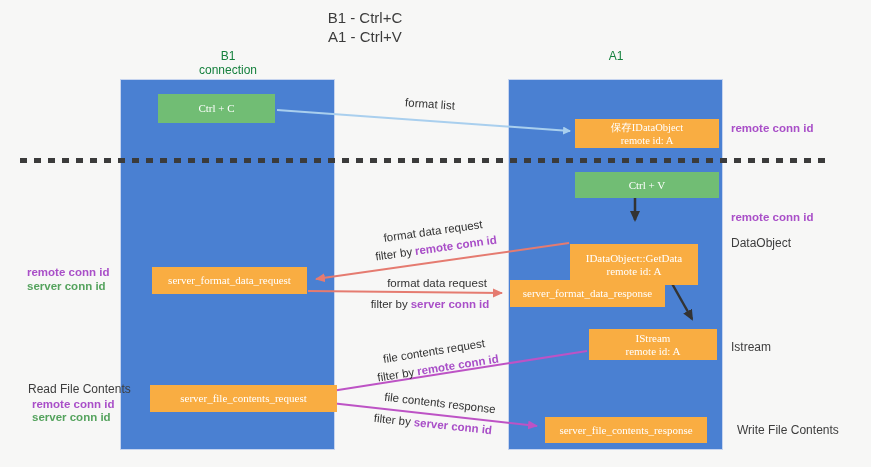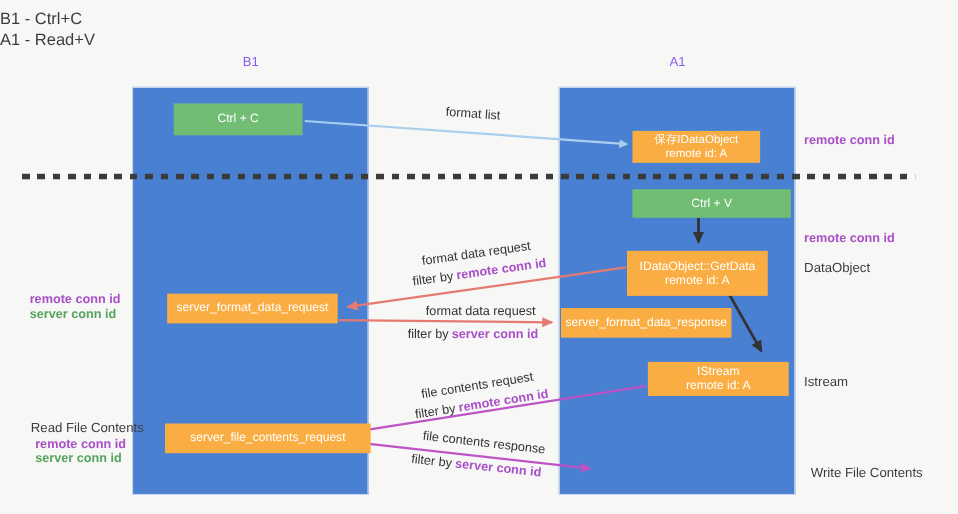--- a/index.html
+++ b/index.html
@@ -8,71 +8,72 @@
     background:#f7f7f6;
   }
   .canvas{
     position:relative;
     width:871px;height:467px;
     background:#f7f7f6;
     overflow:hidden;
   }
   .title{
     position:absolute;left:0;top:8px;width:730px;
-    text-align:left;
+    text-align:center;
     font-size:15px;line-height:19px;color:#3c3c3c;
   }
   .lane-header{
     position:absolute;top:49px;width:120px;
-    text-align:center;font-size:12px;line-height:14px;color:#8b5cf6;
+    text-align:center;font-size:12px;line-height:14px;color:#15803d;
   }
   .lane{
     position:absolute;top:79px;width:215px;height:371px;
     background:#4a80d2;
     border:1px solid #c6d4ef;
     box-sizing:border-box;
   }
   .lane-left{left:120px;}
   .lane-right{left:508px;}
   .dashed-line{
     position:absolute;left:20px;top:158px;width:812px;height:5px;
     background:repeating-linear-gradient(90deg,#3b3b3b 0 7px,transparent 7px 14px);
   }
   svg.arrows{position:absolute;left:0;top:0;z-index:2;}
   .node{
     position:absolute;z-index:3;
     display:flex;align-items:center;justify-content:center;
     flex-direction:column;
     color:#ffffff;text-align:center;
-    font-size:11px;line-height:13px;
+    font-size:11px;line-height:13px;font-family:Liberation Serif, serif;
   }
   .node.orange{background:#f9ad42;}
   .node.green{background:#71bd74;}
   .lbl{
     position:absolute;z-index:4;white-space:nowrap;
     font-size:11.5px;color:#333333;
     transform:translate(-50%,-50%);
   }
   .lbl .purple-b{color:#a94fc8;font-weight:bold;margin-left:3px;}
   .side-label{position:absolute;z-index:4;white-space:nowrap;font-size:12px;color:#3d3d3d;}
   .purple{color:#a94fc8;font-weight:bold;font-size:11.5px;}
   .greenlbl{color:#55a35e;font-weight:bold;font-size:11.5px;}
 </style>
 </head>
 <body>
 
 <div class="canvas">
 
   <div class="title">
     <div>B1 - Ctrl+C</div>
-    <div>A1 - Read+V</div>
+    <div>A1 - Ctrl+V</div>
   </div>
 
   <div class="lane-header" style="left:168px">
     <div>B1</div>
+    <div>connection</div>
   </div>
   <div class="lane-header" style="left:556px">
     <div>A1</div>
   </div>
 
   <div class="lane lane-left"></div>
   <div class="lane lane-right"></div>
 
   <div class="dashed-line"></div>
 
@@ -97,30 +98,30 @@
     <line x1="569" y1="243" x2="316" y2="279" stroke="#e57b70" stroke-width="2" marker-end="url(#mSalmon)"></line>
     <line x1="308" y1="291" x2="502" y2="293" stroke="#e57b70" stroke-width="2" marker-end="url(#mSalmon)"></line>
     <line x1="587" y1="351" x2="319" y2="393" stroke="#bd53c5" stroke-width="2" marker-end="url(#mMagenta)"></line>
     <line x1="313" y1="401" x2="537" y2="426" stroke="#bd53c5" stroke-width="2" marker-end="url(#mMagenta)"></line>
   </svg>
 
   <div class="node green" style="left:158px;top:94px;width:117px;height:29px">
     <div>Ctrl + C</div>
   </div>
 
-  <div class="node orange" style="left:575px;top:119px;width:116px;height:29px;font-size:10.5px">
+  <div class="node orange" style="left:575px;top:119px;width:144px;height:29px;font-size:10.5px">
     <div>保存IDataObject</div>
     <div>remote id: A</div>
   </div>
 
   <div class="node green" style="left:575px;top:172px;width:144px;height:26px">
     <div>Ctrl + V</div>
   </div>
 
-  <div class="node orange" style="left:570px;top:228px;width:128px;height:41px">
+  <div class="node orange" style="left:570px;top:244px;width:128px;height:41px">
     <div>IDataObject::GetData</div>
     <div>remote id: A</div>
   </div>
 
   <div class="node orange" style="left:510px;top:280px;width:155px;height:27px">
     <div>server_format_data_response</div>
   </div>
 
   <div class="node orange" style="left:152px;top:267px;width:155px;height:27px">
     <div>server_format_data_request</div>
@@ -128,20 +129,23 @@
 
   <div class="node orange" style="left:589px;top:329px;width:128px;height:31px">
     <div>IStream</div>
     <div>remote id: A</div>
   </div>
 
   <div class="node orange" style="left:150px;top:385px;width:187px;height:27px">
     <div>server_file_contents_request</div>
   </div>
 
+  <div class="node orange" style="left:545px;top:417px;width:162px;height:26px">
+    <div>server_file_contents_response</div>
+  </div>
 
   <div class="lbl" style="left:430px;top:104px;transform:translate(-50%,-50%) rotate(4deg)">format list</div>
 
   <div class="lbl" style="left:433px;top:231px;transform:translate(-50%,-50%) rotate(-8deg)">format data request</div>
   <div class="lbl" style="left:436px;top:248px;transform:translate(-50%,-50%) rotate(-8deg)">
     <span>filter by</span><span class="purple-b">remote conn id</span>
   </div>
 
   <div class="lbl" style="left:437px;top:283px">format data request</div>
   <div class="lbl" style="left:430px;top:304px">

